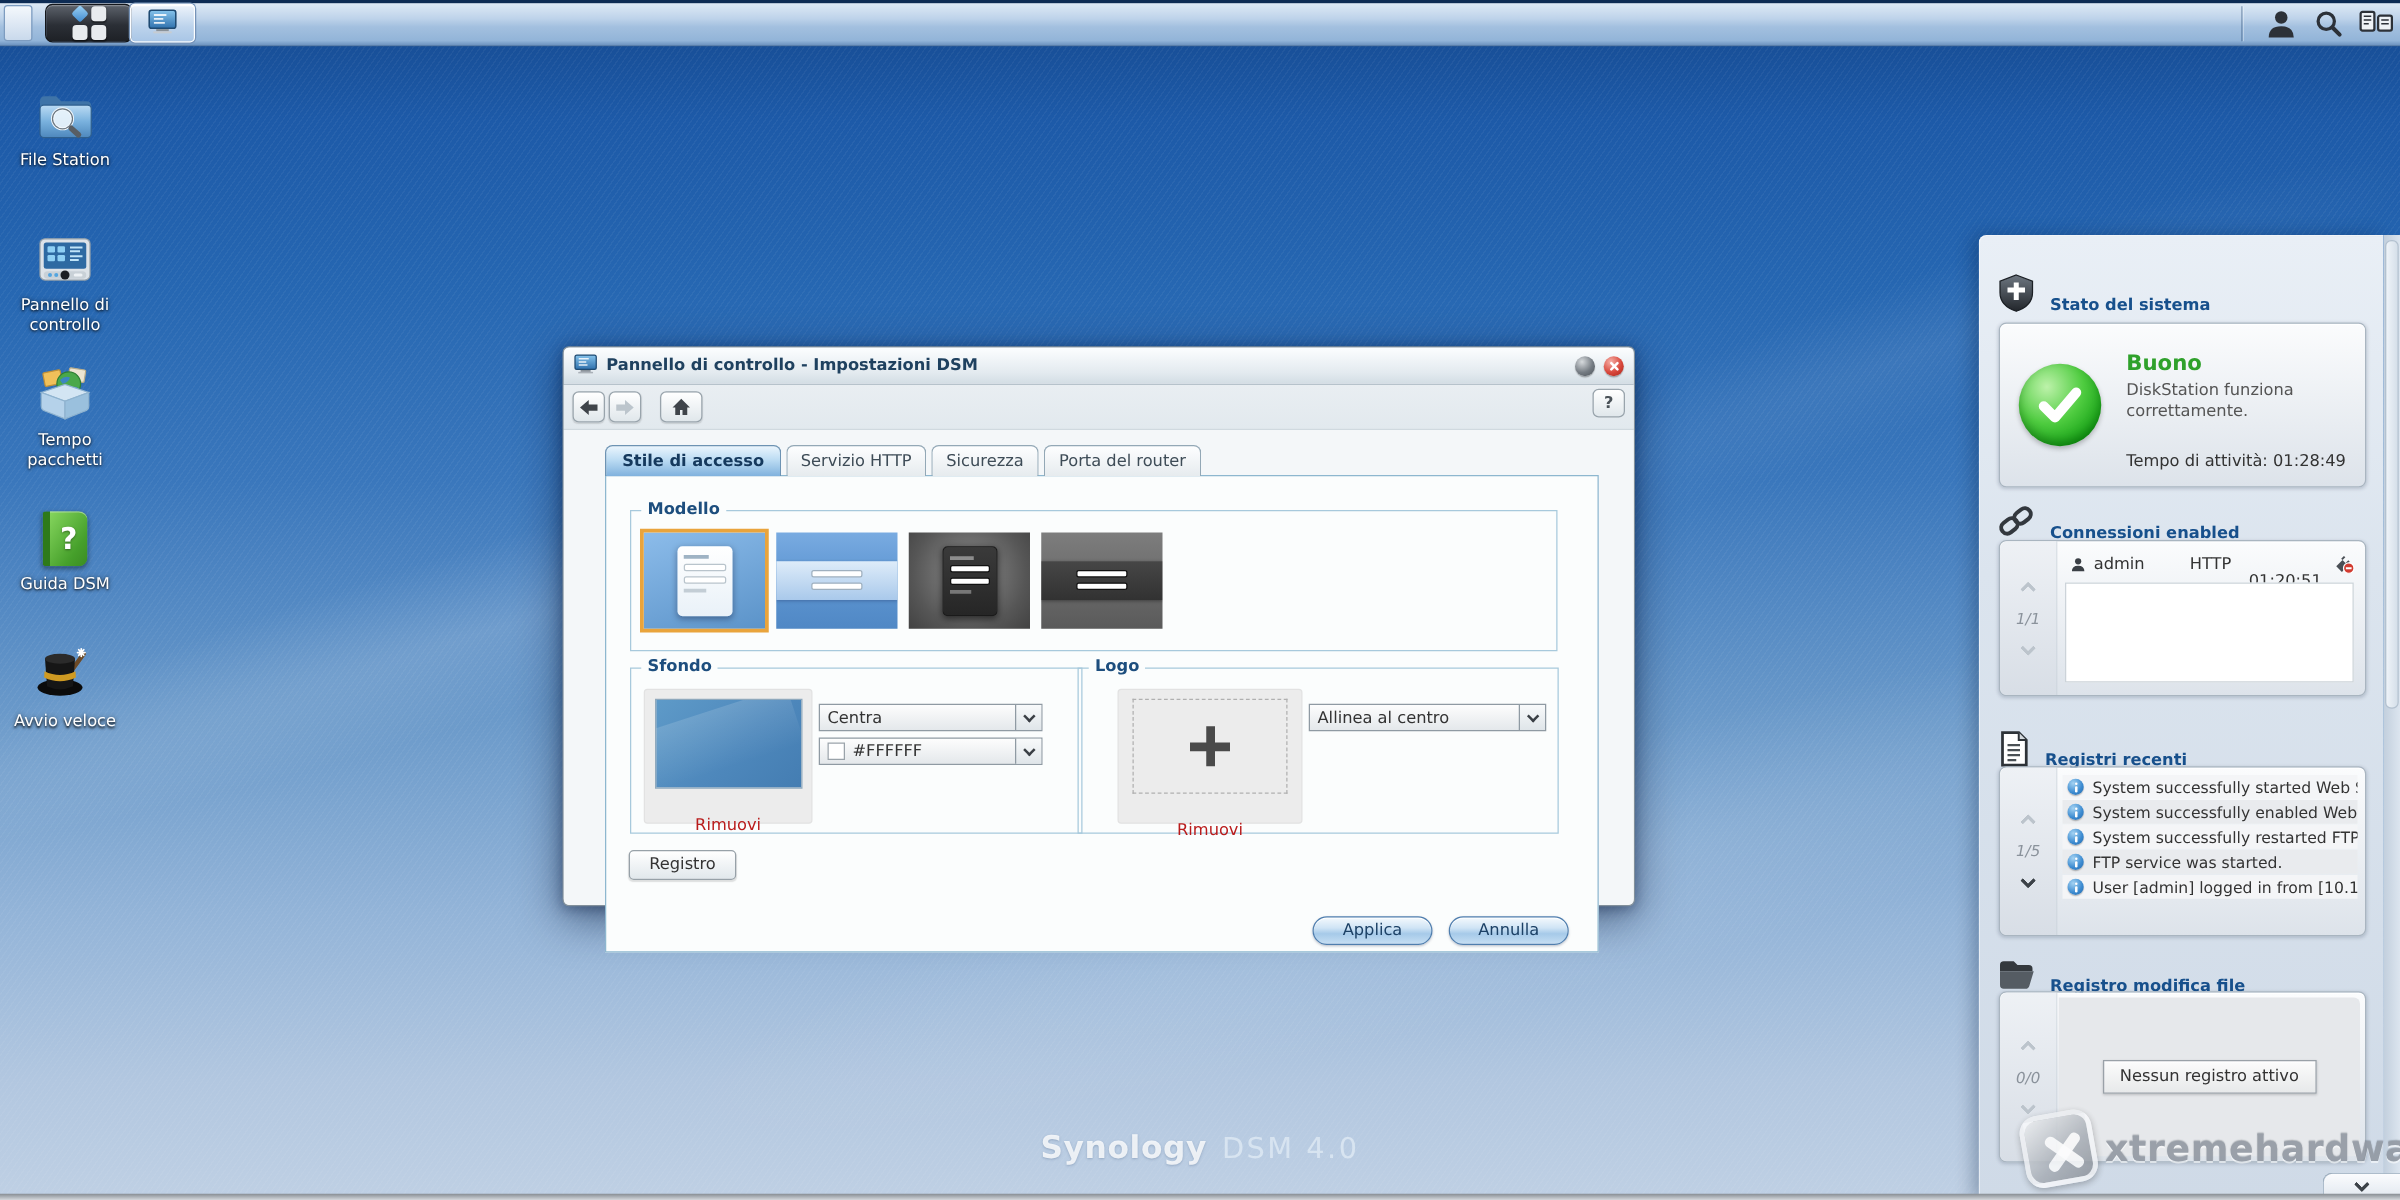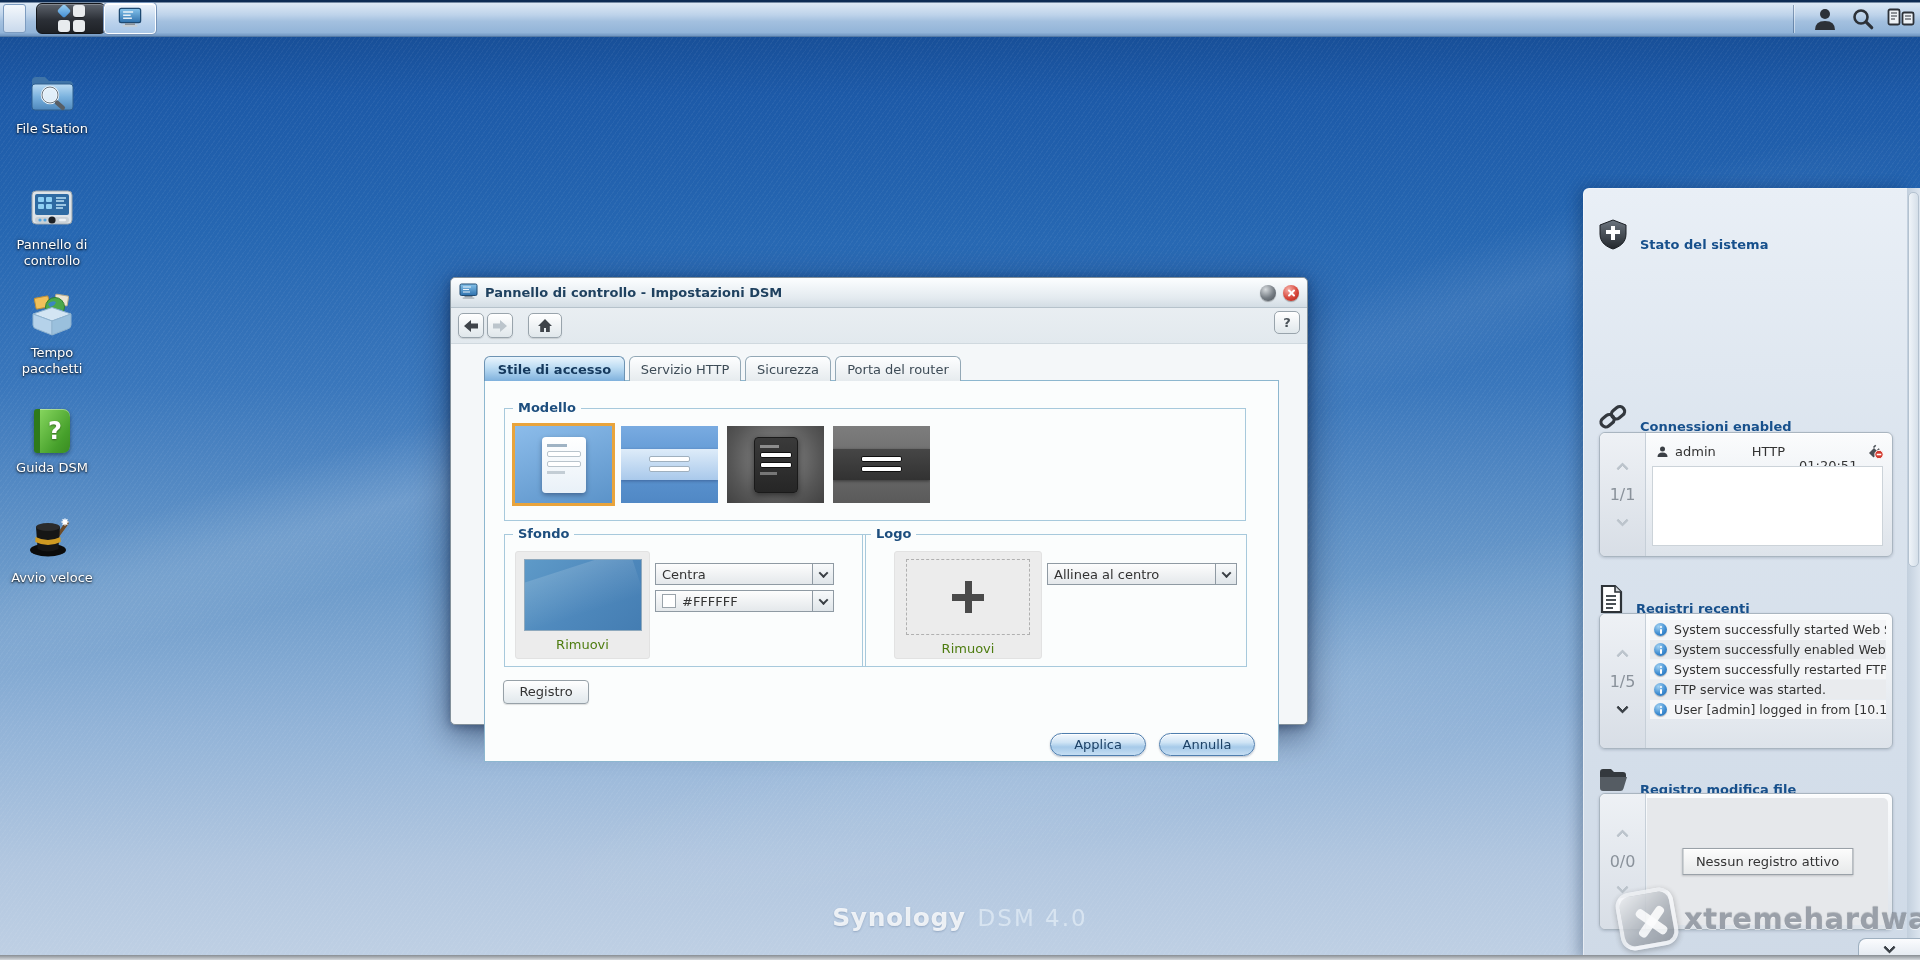--- a/index.html
+++ b/index.html
@@ -109,21 +109,21 @@
 
   .fs-sfondo { left:19px; top:153px; width:362px; height:133px; }
   .fs-logo  { left:377px; top:153px; width:385px; height:133px; }
   .preview-box { position:absolute; background:#ececec; border:1px solid #e2e2e2; border-radius:3px; text-align:center; }
   .pv-sfondo { left:10px; top:16px; width:135px; height:108px; }
   .pv-logo   { left:31px; top:16px; width:148px; height:108px; }
   .wall-img { margin:7px auto 0; width:118px; height:72px; border:1px solid #8fa9bd;
     background:linear-gradient(135deg,#5e9ac8 0%,#4e88bc 55%,#447db2 100%); position:relative; overflow:hidden; }
   .wall-img i { position:absolute; left:-30px; top:10px; width:150px; height:80px; transform:rotate(-18deg);
     background:linear-gradient(180deg,rgba(255,255,255,.14),transparent 60%); display:block; }
-  .remove-link { display:inline-block; margin-top:6px; color:#4d7c0f; cursor:pointer; }
+  .remove-link { display:inline-block; margin-top:22px; color:#b91c1c; cursor:pointer; }
   .dash-box { margin:7px auto 0; width:124px; height:76px; border:1px dashed #b0b0b0; display:flex; align-items:center; justify-content:center; }
   .plus { position:relative; width:32px; height:32px; }
   .plus::before { content:""; position:absolute; left:0; top:13px; width:32px; height:7px; background:#4a4a4a; }
   .plus::after  { content:""; position:absolute; left:13px; top:0; width:7px; height:32px; background:#4a4a4a; }
 
   .select { position:absolute; height:22px; border:1px solid #8f9aa3; background:linear-gradient(#fdfdfd,#e4e8eb);
     display:flex; align-items:center; padding-left:6px; color:#333; cursor:pointer; }
   .sel-centra { left:150px; top:28px; width:179px; }
   .sel-color  { left:150px; top:55px; width:179px; }
   .sel-align  { left:184px; top:28px; width:190px; }
@@ -152,21 +152,21 @@
   .scroll-thumb { position:absolute; left:1908px; top:192px; width:11px; height:375px; border-radius:5px;
     background:linear-gradient(90deg,#eff4f9,#d5dfe9); border:1px solid #b4c2d0; }
   .widget-head { position:absolute; left:14px; display:flex; align-items:center; gap:12px; }
   .widget-head .wtitle { color:#17508c; font-weight:bold;margin-top:20px; }
   .card { position:absolute; left:15px; width:294px; border:1px solid #a9b5c0; border-radius:6px;
     background:linear-gradient(180deg,#fbfcfd,#e3e8ee 80%,#dde3ea);
     box-shadow:inset 0 1px 0 #fff, 0 1px 3px rgba(0,20,50,.18); }
   .pager { position:absolute; left:0; top:0; bottom:0; width:46px; border-right:1px solid #c6cfd8;
     border-radius:6px 0 0 6px; background:linear-gradient(180deg,#eef1f5,#d8dee6);
     display:flex; flex-direction:column; align-items:center; justify-content:center; gap:12px; }
-  .pager .cnt { color:#8a929b; font-size:16px; }
+  .pager .cnt { color:#8a929b; font-size:12px;font-style:italic; }
   .chev { width:9px; height:9px; border-left:3px solid #bcc4cc; border-top:3px solid #bcc4cc; border-radius:1px; cursor:pointer; }
   .chev.up { transform:rotate(45deg); } .chev.down { transform:rotate(225deg); }
   .chev.dark { border-color:#3c4248; }
 
   .status-circle { position:absolute; left:15px; top:32px; width:66px; height:66px; border-radius:50%;
     background:radial-gradient(circle at 34% 28%,#bdf2aa,#4fcc40 45%,#16a216 78%,#0d860f);
     box-shadow:inset 0 -4px 8px rgba(0,60,0,.35), 0 2px 4px rgba(0,0,0,.25);
     display:flex; align-items:center; justify-content:center; }
   .st-good { position:absolute; left:101px; top:22px; color:#2fa12b; font-weight:bold; font-size:17px; }
   .st-desc { position:absolute; left:101px; top:45px; width:160px; color:#555; line-height:17px; }
@@ -500,20 +500,30 @@
               <stop offset="0" stop-color="#6d7680"></stop>
               <stop offset="1" stop-color="#22262b"></stop>
             </linearGradient>
           </defs>
         <path d="M15 1 L28 6 v9 c0 9-7 13-13 15 C9 28 2 24 2 15 V6 z" fill="url(#shg)" stroke="#1b1f24"></path>
         <rect x="13" y="7" width="4" height="14" fill="#fff"></rect>
           <rect x="8" y="11" width="14" height="4" fill="#fff"></rect>
       </svg>
       <span class="wtitle">Stato del sistema</span>
     </div>
+    <div class="card" style="top:69px; height:132px;">
+      <div class="status-circle">
+        <svg width="40" height="34" viewBox="0 0 40 34">
+            <path d="M7 18 L16 27 L33 7" fill="none" stroke="#fff" stroke-width="8" stroke-linecap="round" stroke-linejoin="round"></path>
+          </svg>
+      </div>
+      <span class="st-good">Buono</span>
+      <span class="st-desc">DiskStation funziona correttamente.</span>
+      <span class="st-uptime">Tempo di attività: 01:28:49</span>
+    </div>
 
     <div class="widget-head" style="top:210px;">
       <svg width="30" height="30" viewBox="0 0 30 30">
         <g fill="none" stroke="#33383e" stroke-width="3.2">
           <rect x="2.5" y="14" width="14" height="9.5" rx="4.7" transform="rotate(-38 9.5 18.7)"></rect>
           <rect x="13" y="6" width="14" height="9.5" rx="4.7" transform="rotate(-38 20 10.7)"></rect>
         </g>
       </svg>
       <span class="wtitle">Connessioni enabled</span>
     </div>

